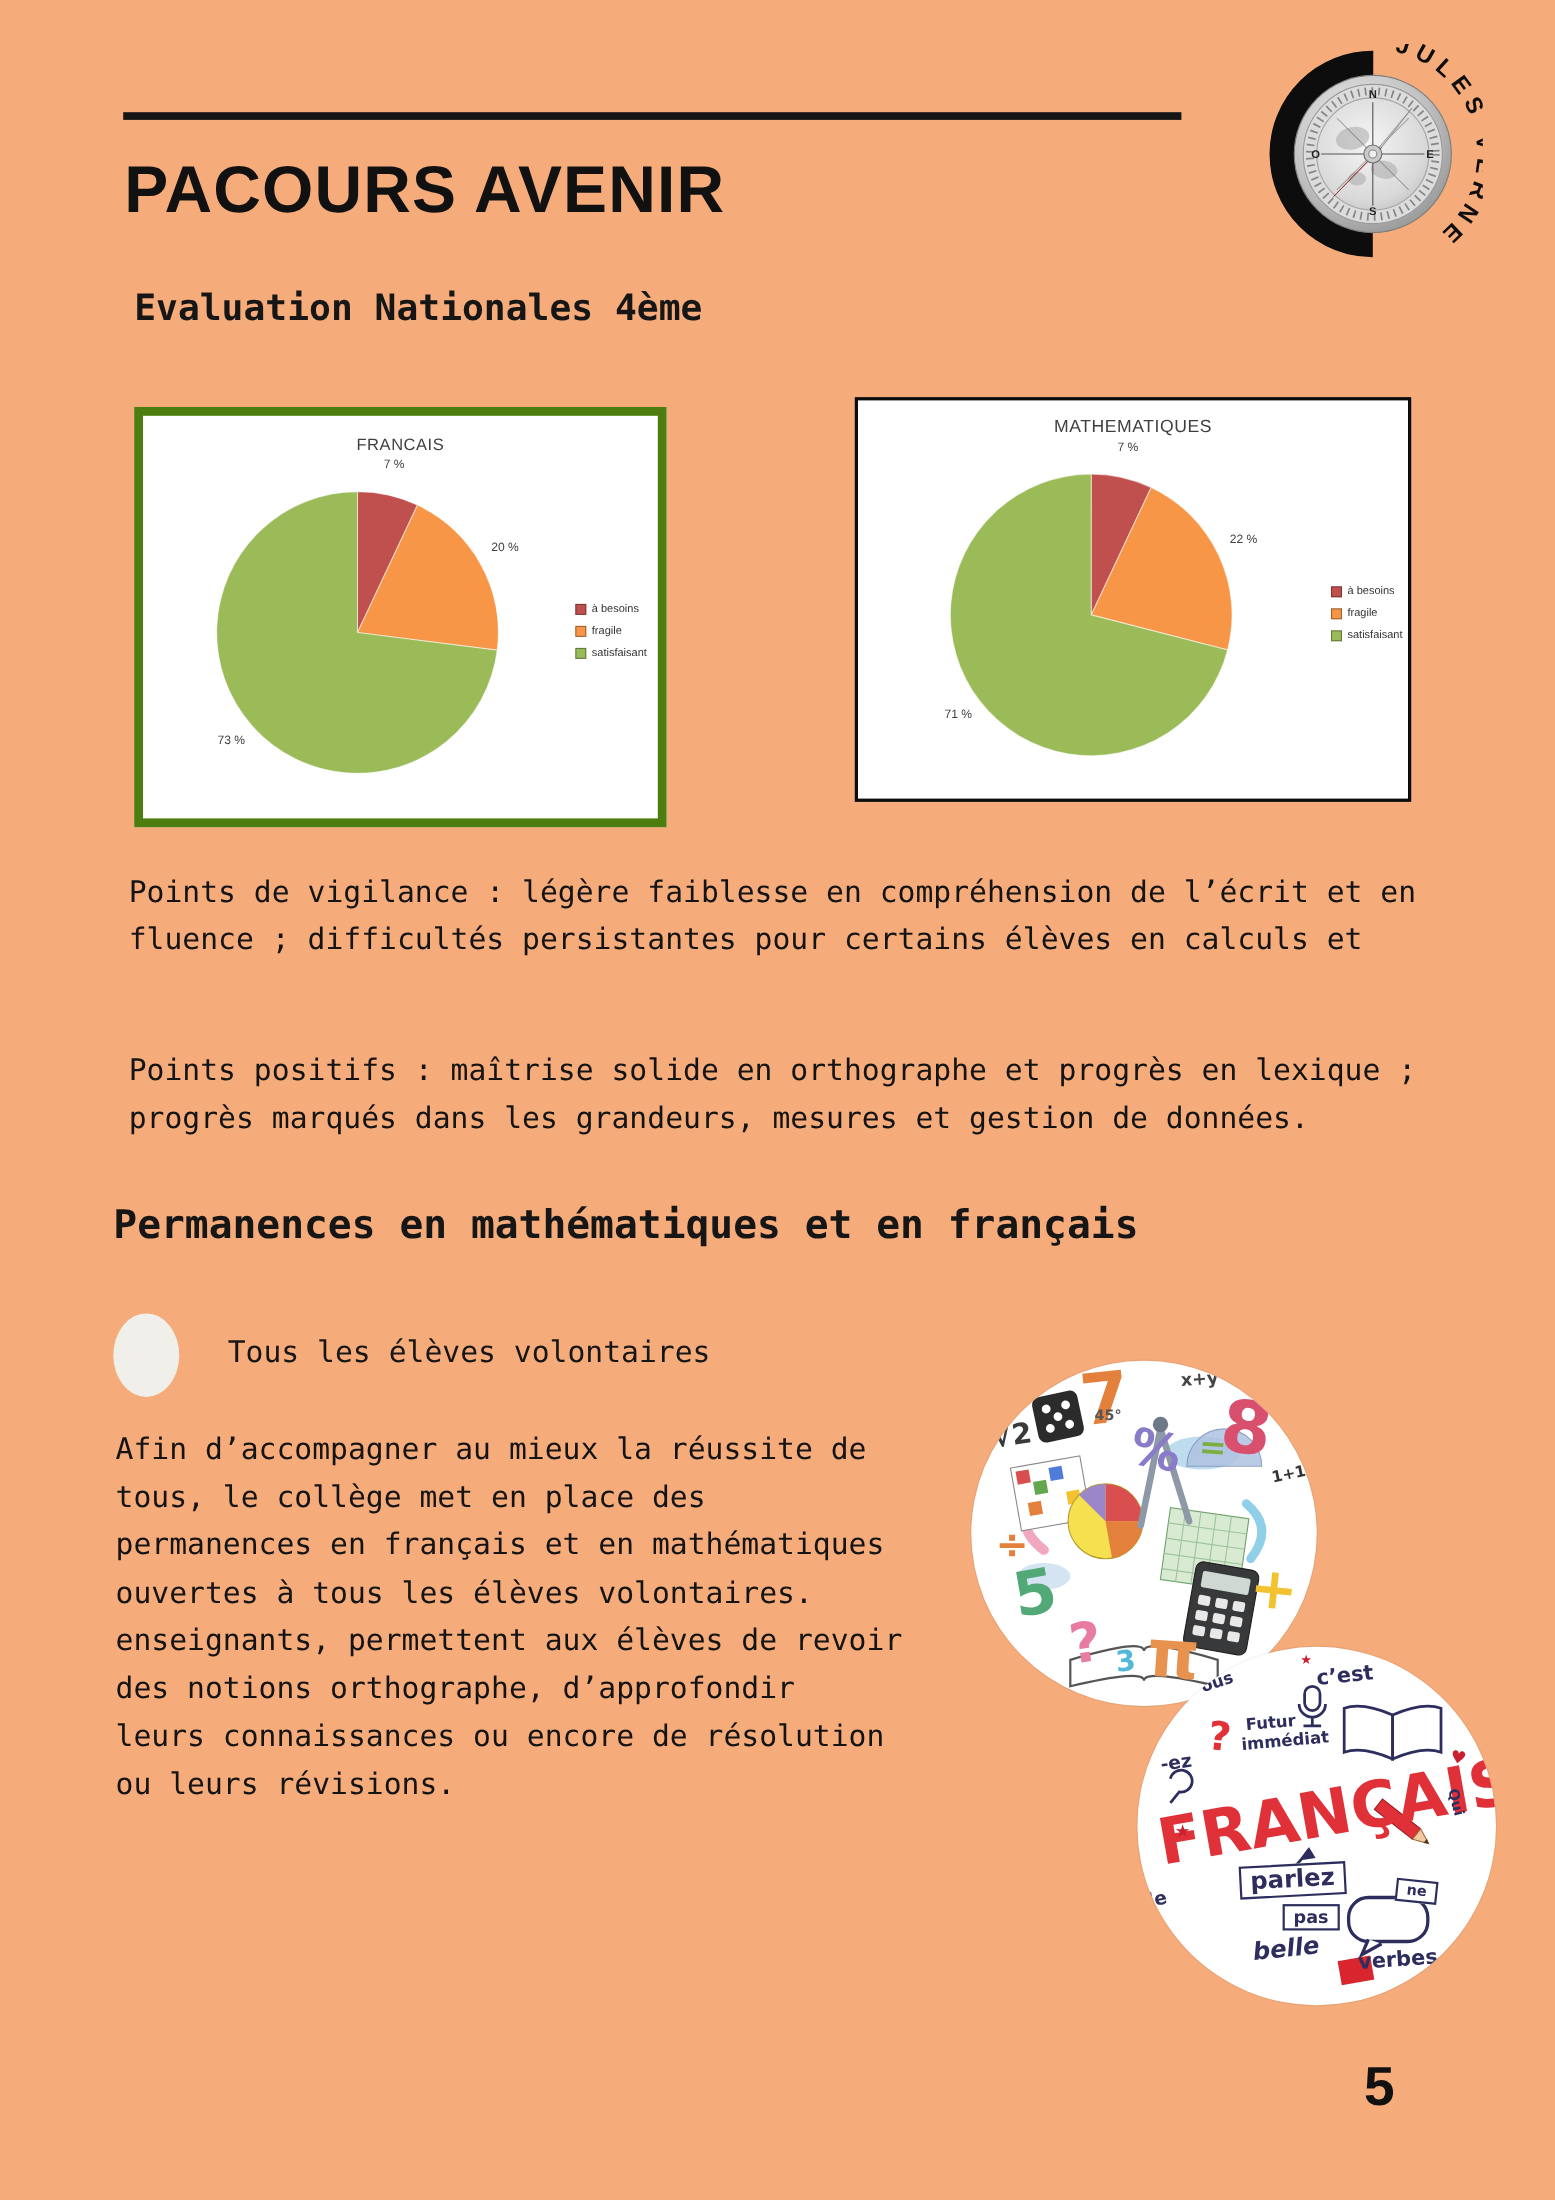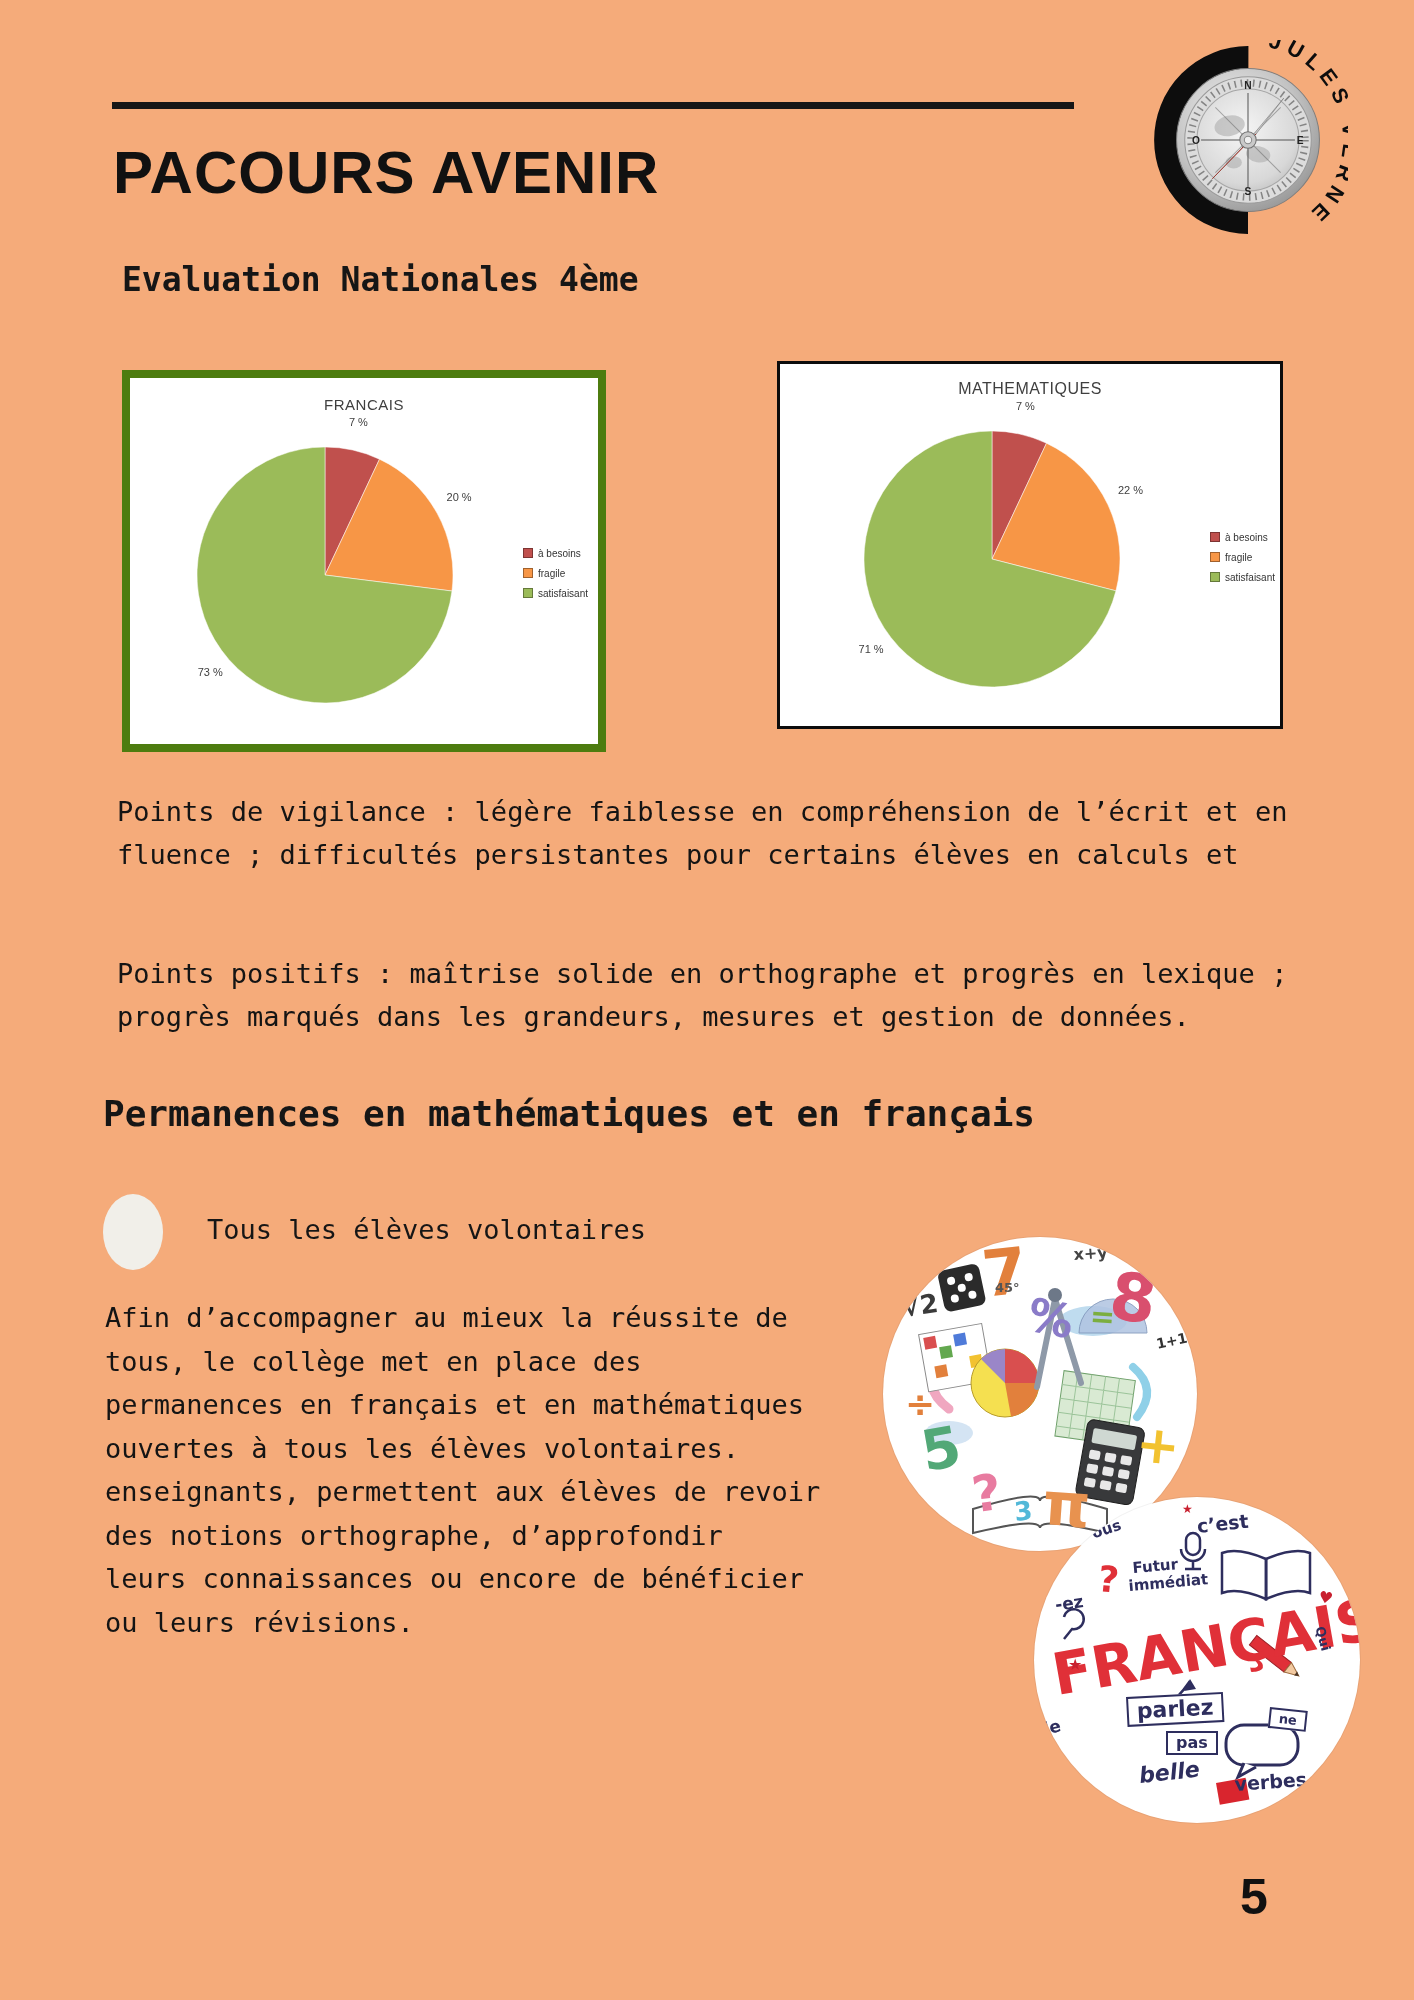--- a/index.html
+++ b/index.html
@@ -25,21 +25,21 @@
     font-family:"Liberation Sans",sans-serif;color:#3F3F3F;letter-spacing:.5px;}
   .francais .chart-title{top:18px;font-size:15px;}
   .maths .chart-title{top:16px;font-size:16px;}
   .pie-svg{position:absolute;}
   .francais .pie-svg{left:25px;top:32px;}
   .maths .pie-svg{left:42px;top:30px;}
   .pie-label{font-family:"Liberation Sans",sans-serif;font-size:11px;fill:#404040;}
   .legend{position:absolute;}
   .francais .legend{left:393px;top:170px;}
   .maths .legend{left:430px;top:168px;}
-  .legend-row{display:flex;align-items:flex-start;gap:5px;margin-bottom:9px;
+  .legend-row{display:flex;align-items:flex-end;gap:5px;margin-bottom:9px;
     font-family:"Liberation Sans",sans-serif;font-size:10px;color:#333;white-space:nowrap;}
   .legend-swatch{width:8px;height:8px;display:inline-block;border:1px solid rgba(0,0,0,.35);flex:0 0 auto;}
   
   .para{font-size:27px;line-height:43px;color:#141414;}
   .para div{white-space:pre;}
   .para-vigilance{left:117px;top:790px;}
   .para-positifs{left:117px;top:952px;}
   .para-perm{left:105px;top:1296px;line-height:43.5px;}
   .bullet-circle{left:103px;top:1194px;width:60px;height:76px;border-radius:50%;background:#F1EFE9;}
   .bullet-text{left:207px;top:1214px;font-size:27px;}
@@ -180,21 +180,21 @@
   <div class="abs bullet-circle"></div>
   <div class="abs bullet-text">Tous les élèves volontaires</div>
 
   <div class="abs para para-perm">
     <div>Afin d’accompagner au mieux la réussite de</div>
     <div>tous, le collège met en place des</div>
     <div>permanences en français et en mathématiques</div>
     <div>ouvertes à tous les élèves volontaires.</div>
     <div>enseignants, permettent aux élèves de revoir</div>
     <div>des notions orthographe, d’approfondir</div>
-    <div>leurs connaissances ou encore de bénéficier</div>
+    <div>leurs connaissances ou encore de résolution</div>
     <div>ou leurs révisions.</div>
   </div>
 
   <div class="abs doodle-circle math-circle">
     <svg class="deco" width="314" height="314" viewBox="0 0 314 314">
       <ellipse cx="210" cy="84" rx="34" ry="15" fill="#BFDCEF"></ellipse>
       <ellipse cx="66" cy="196" rx="24" ry="12" fill="#C9DDF0" opacity=".8"></ellipse>
       <path d="M58,118 q-22,32 8,54" stroke="#F0A7C0" stroke-width="9" fill="none" stroke-linecap="round"></path>
       <path d="M250,130 q26,22 4,50" stroke="#8FD0E8" stroke-width="8" fill="none" stroke-linecap="round"></path>
       <g transform="rotate(-10 70 120)">

